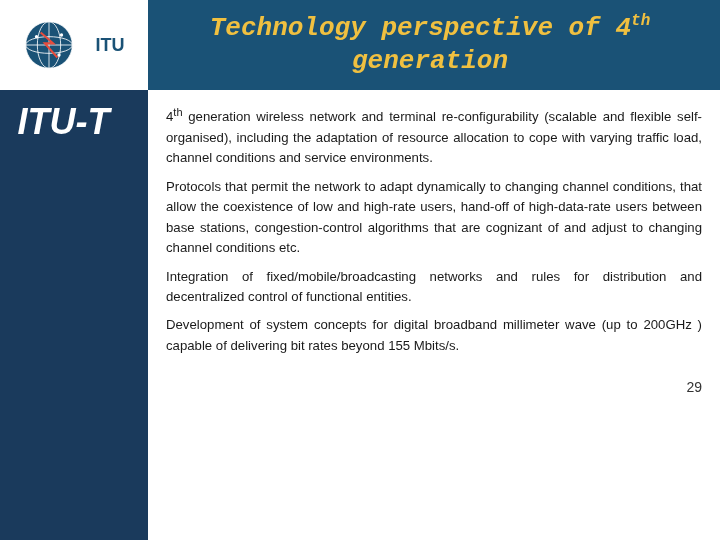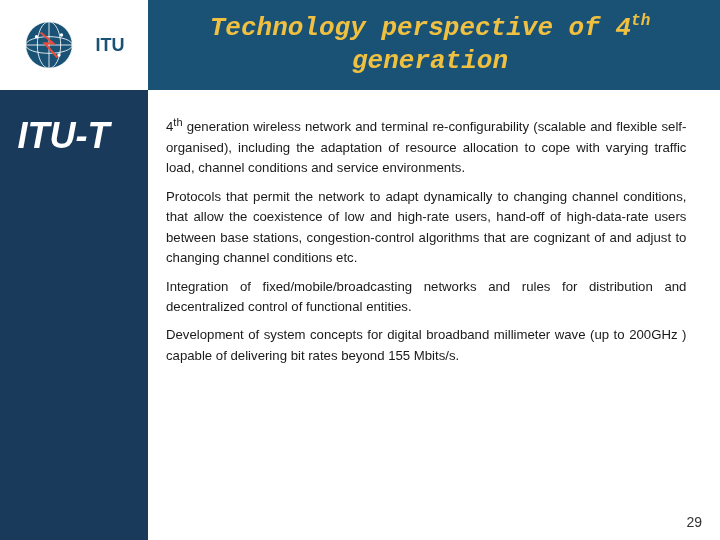--- a/index.html
+++ b/index.html
@@ -78,21 +78,21 @@
     }
 
     .globe-icon {
       width: 50px;
       height: 50px;
     }
 
     
     .itu-t-label {
       position: absolute;
-      top: 95px;
+      top: 81px;
       left: 0;
       width: 127px;
       text-align: center;
       color: white;
       font-size: 36px;
       font-weight: bold;
       font-style: italic;
       padding-top: 20px;
     }
 
@@ -110,21 +110,21 @@
     .content-text p:last-child {
       margin-bottom: 11px;
     }
 
     .page-number {
       text-align: right;
       color: #333;
       font-size: 14px;
       font-weight: normal;
       align-self: flex-end;
-      margin-top: 0;
+      margin-top: 12px;
     }
   </style>
 </head>
 <body>
 
 <div class="slide">
 
   <div class="sidebar">
 
     <div class="logo-area">
@@ -155,21 +155,21 @@
 
     <div class="itu-t-label">ITU-T</div>
   </div>
 
   <div class="header">
     <div class="header-title">
       <span>Technology perspective of 4<sup>th</sup><br>generation</span>
     </div>
   </div>
 
-  <div style="margin-left:148px; background:white; height:450px; display:flex; flex-direction:row; padding:24px 18px 10px 18px;">
+  <div style="margin-left:148px; background:white; height:450px; display:flex; flex-direction:column; padding:14px 18px 10px 18px;">
     <div class="content-text">
       <p>
         4<sup>th</sup> generation wireless network and terminal re-configurability (scalable and flexible self-organised), including the adaptation of resource allocation to cope with varying traffic load, channel conditions and service environments.
       </p>
       <p>Protocols that permit the network to adapt dynamically to changing channel conditions, that allow the coexistence of low and high-rate users, hand-off of high-data-rate users between base stations, congestion-control algorithms that are cognizant of and adjust to changing channel conditions etc.</p>
       <p>Integration of fixed/mobile/broadcasting networks and rules for distribution and decentralized control of functional entities.</p>
       <p>Development of system concepts for digital broadband millimeter wave (up to 200GHz ) capable of delivering bit rates beyond 155 Mbits/s.</p>
     </div>
     <div class="page-number">29</div>
   </div>

